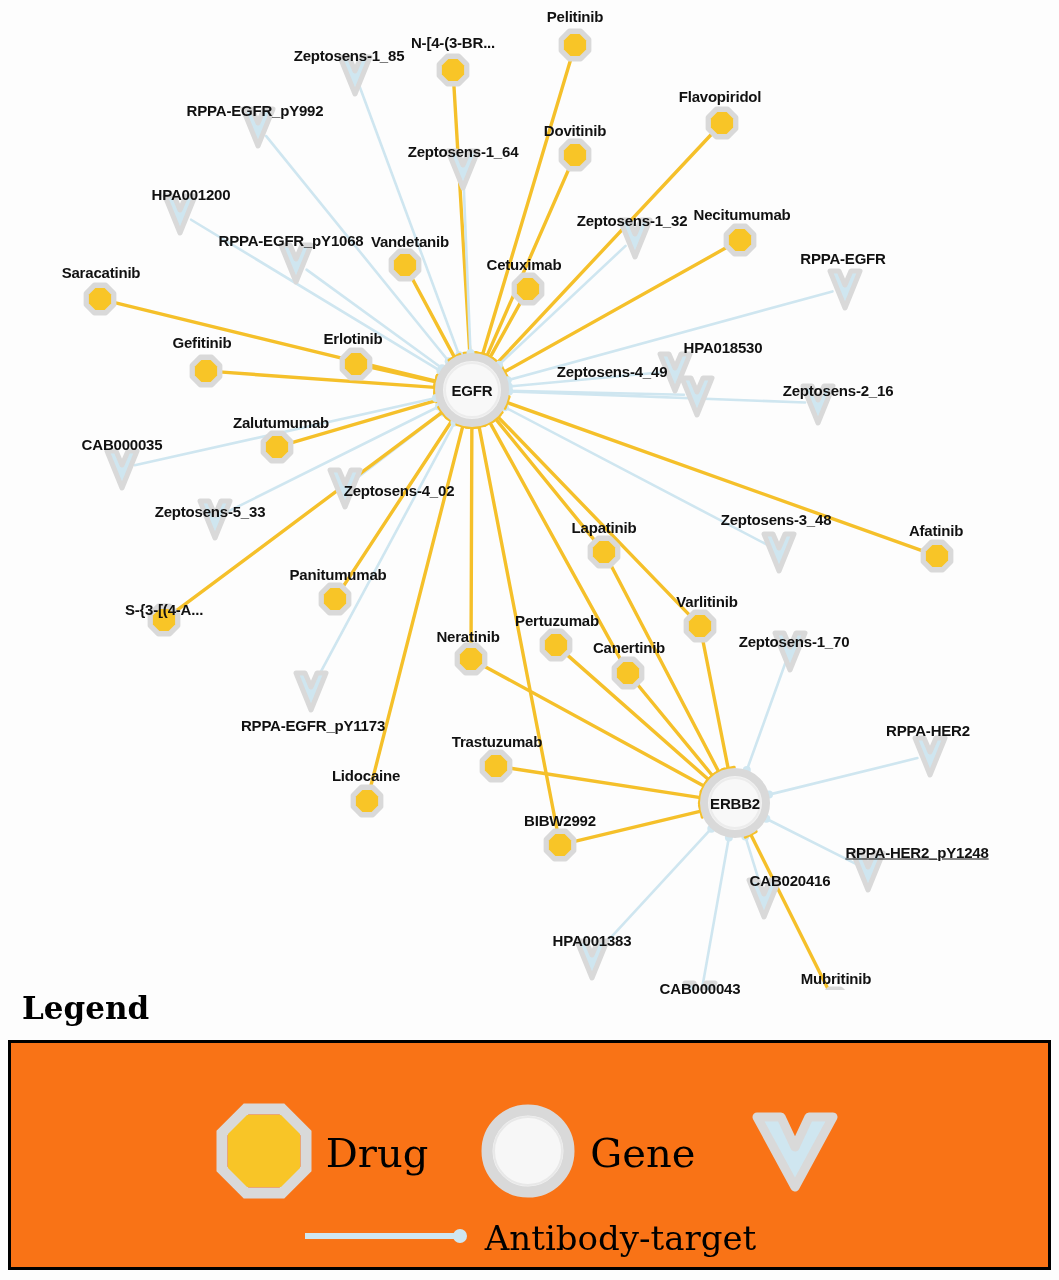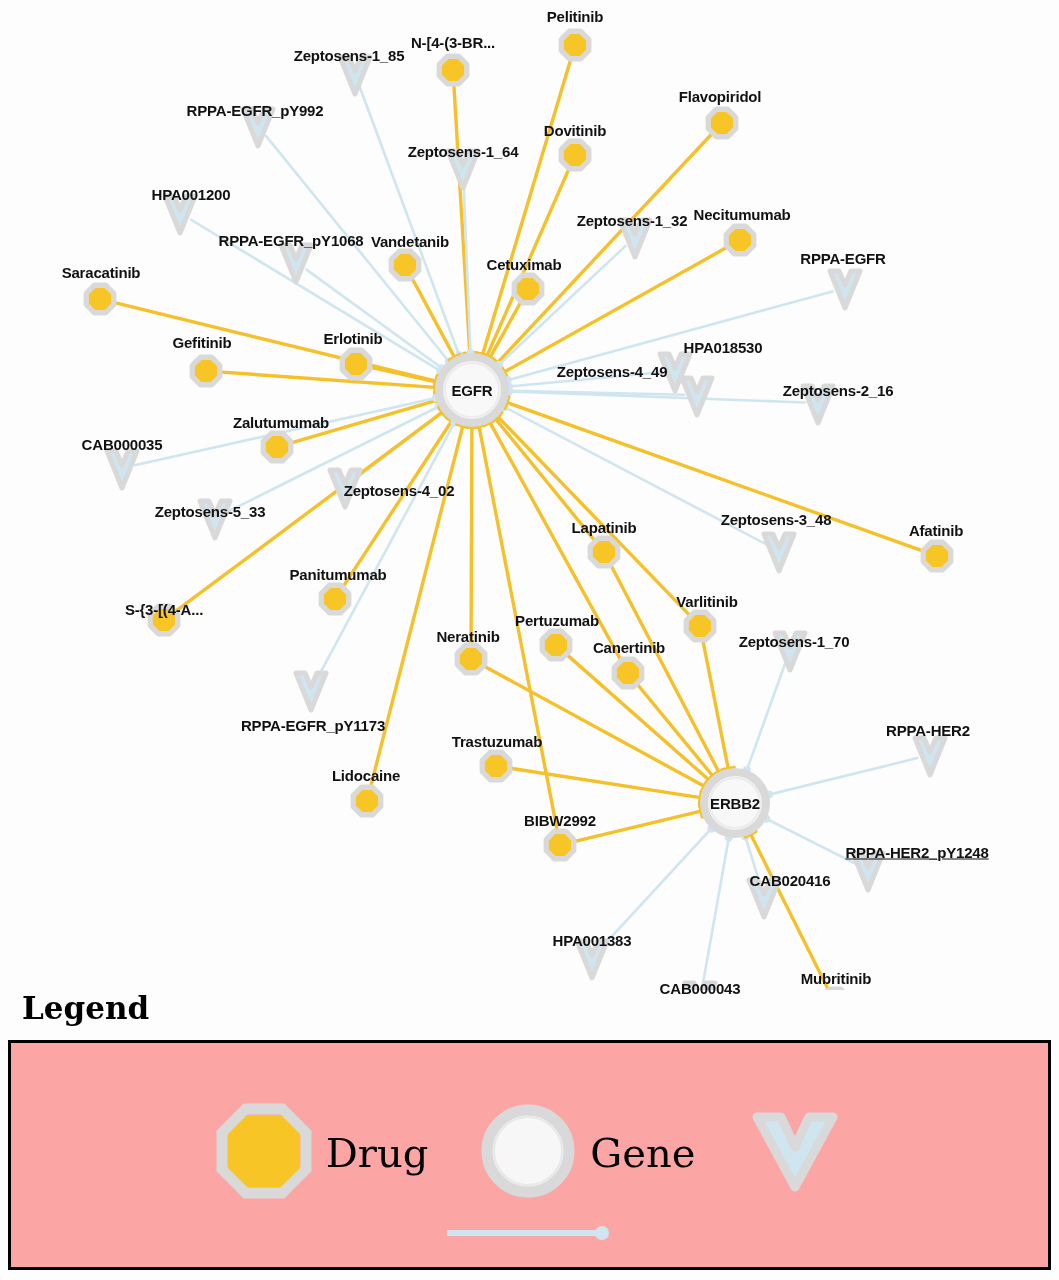--- a/index.html
+++ b/index.html
@@ -30,21 +30,21 @@
     font-family:"DejaVu Serif", serif;
     font-size:31px;
     font-weight:bold;
     color:#000;
   }
   .legend-box {
     position:absolute;
     left:8px; top:1040px;
     width:1043px; height:230px;
     border:3px solid #000;
-    background:#fca5a5;
+    background:#f97316;
   }
   .legend-row1 {
     position:absolute; left:0; top:60px; width:100%;
     display:flex; align-items:center; justify-content:center;
   }
   .legend-item {
     display:flex; align-items:center;
     margin:0 26px;
   }
   .legend-item .lg-text {
@@ -335,16 +335,17 @@
   <div class="legend-row2">
 
 
     <div class="legend-item2">
       <span>
         <svg width="170" height="30" viewBox="0 0 170 30">
           <line x1="2" y1="15" x2="152" y2="15" stroke="#cfe6f0" stroke-width="6"></line>
           <circle cx="157" cy="15" r="7" fill="#cfe6f0"></circle>
         </svg>
       </span>
+      <span class="lg-text2">Antibody-target</span>
     </div>
 
   </div>
 </div>
 
 </body></html>

